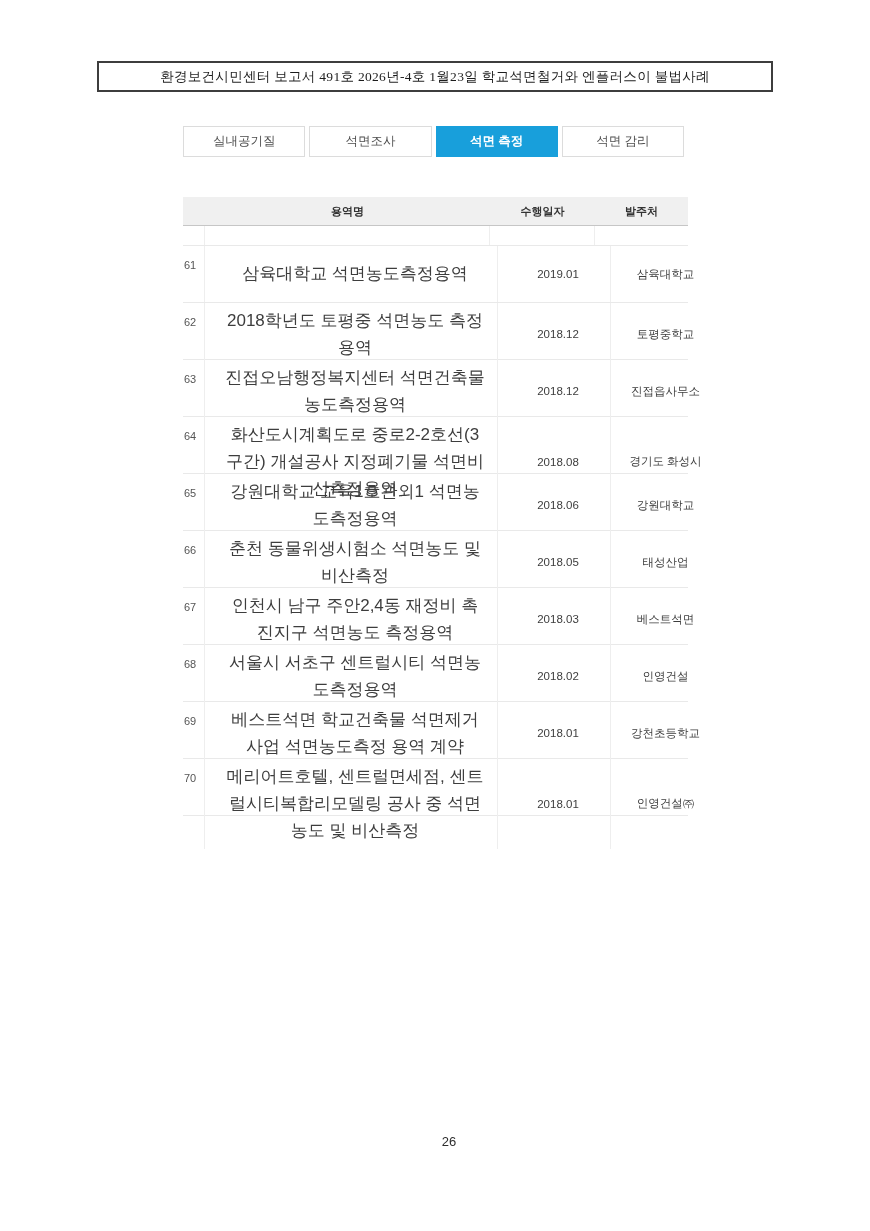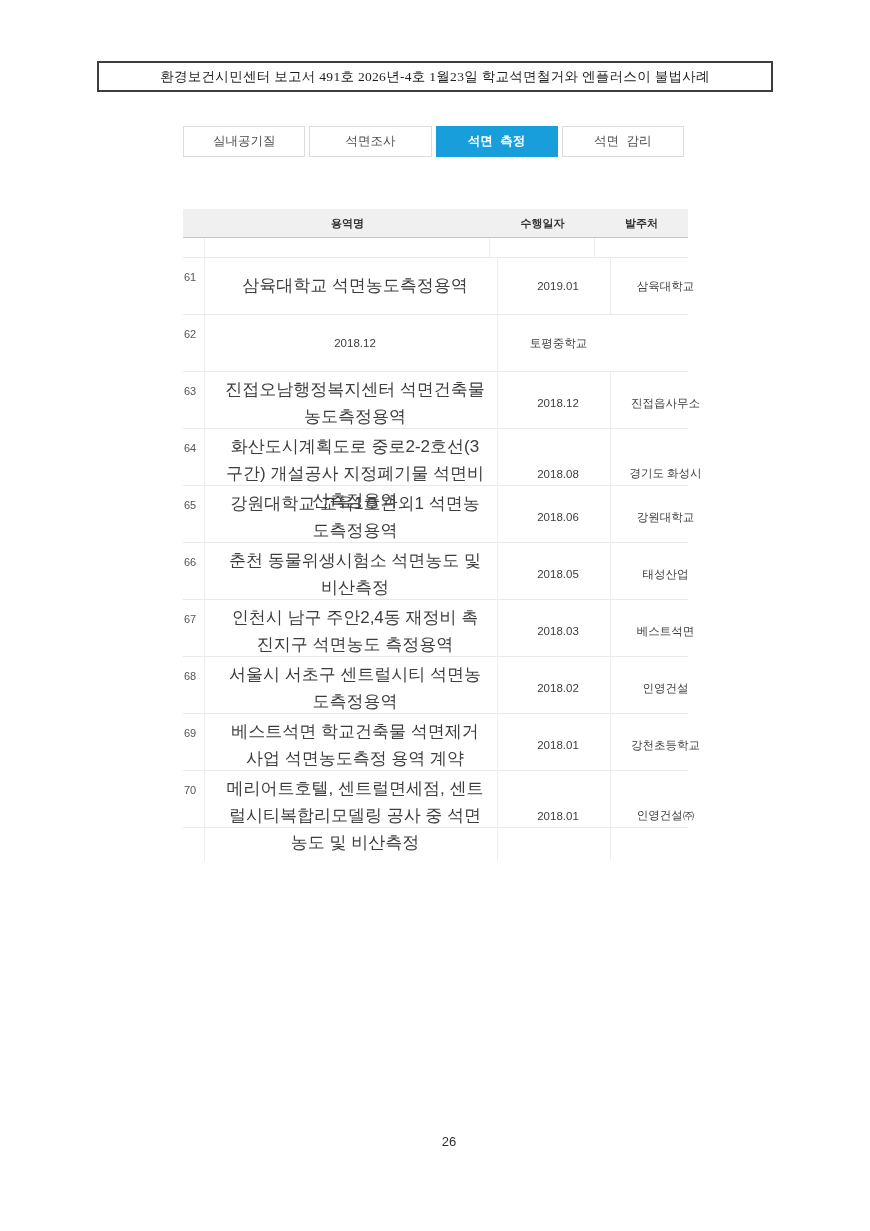--- a/index.html
+++ b/index.html
@@ -46,32 +46,31 @@
     flex: 1 1 0;
     display: flex;
     align-items: center;
     justify-content: center;
     background: #ffffff;
     border: 1px solid #dcdcdc;
     font-size: 12.5px;
     color: #4c4c4c;
     cursor: pointer;
     box-sizing: border-box;
-    font-family: Liberation Mono, monospace;
   }
   .tab.active {
     color: #ffffff;
     font-weight: bold;
   }
 
   
   .svc-table {
     position: absolute;
     left: 183px;
-    top: 209px;
+    top: 197px;
     width: 505px;
   }
   .svc-thead {
     display: grid;
     grid-template-columns: 22px 285px 105px 93px;
     height: 28px;
     background: #f0f0f0;
     border-bottom: 1px solid #c6c6c6;
     align-items: center;
   }
@@ -178,20 +177,21 @@
     </div>
     <div id="table-body">
         <div class="svc-row">
     <div class="cell-no">61</div>
     <div class="cell-name">삼육대학교 석면농도측정용역</div>
     <div class="cell-date">2019.01</div>
     <div class="cell-client">삼육대학교</div>
   </div>
         <div class="svc-row">
     <div class="cell-no">62</div>
+    <div class="cell-name">2018학년도 토평중 석면농도 측정용역</div>
     <div class="cell-date">2018.12</div>
     <div class="cell-client">토평중학교</div>
   </div>
         <div class="svc-row">
     <div class="cell-no">63</div>
     <div class="cell-name">진접오남행정복지센터 석면건축물 농도측정용역</div>
     <div class="cell-date">2018.12</div>
     <div class="cell-client">진접읍사무소</div>
   </div>
         <div class="svc-row">

